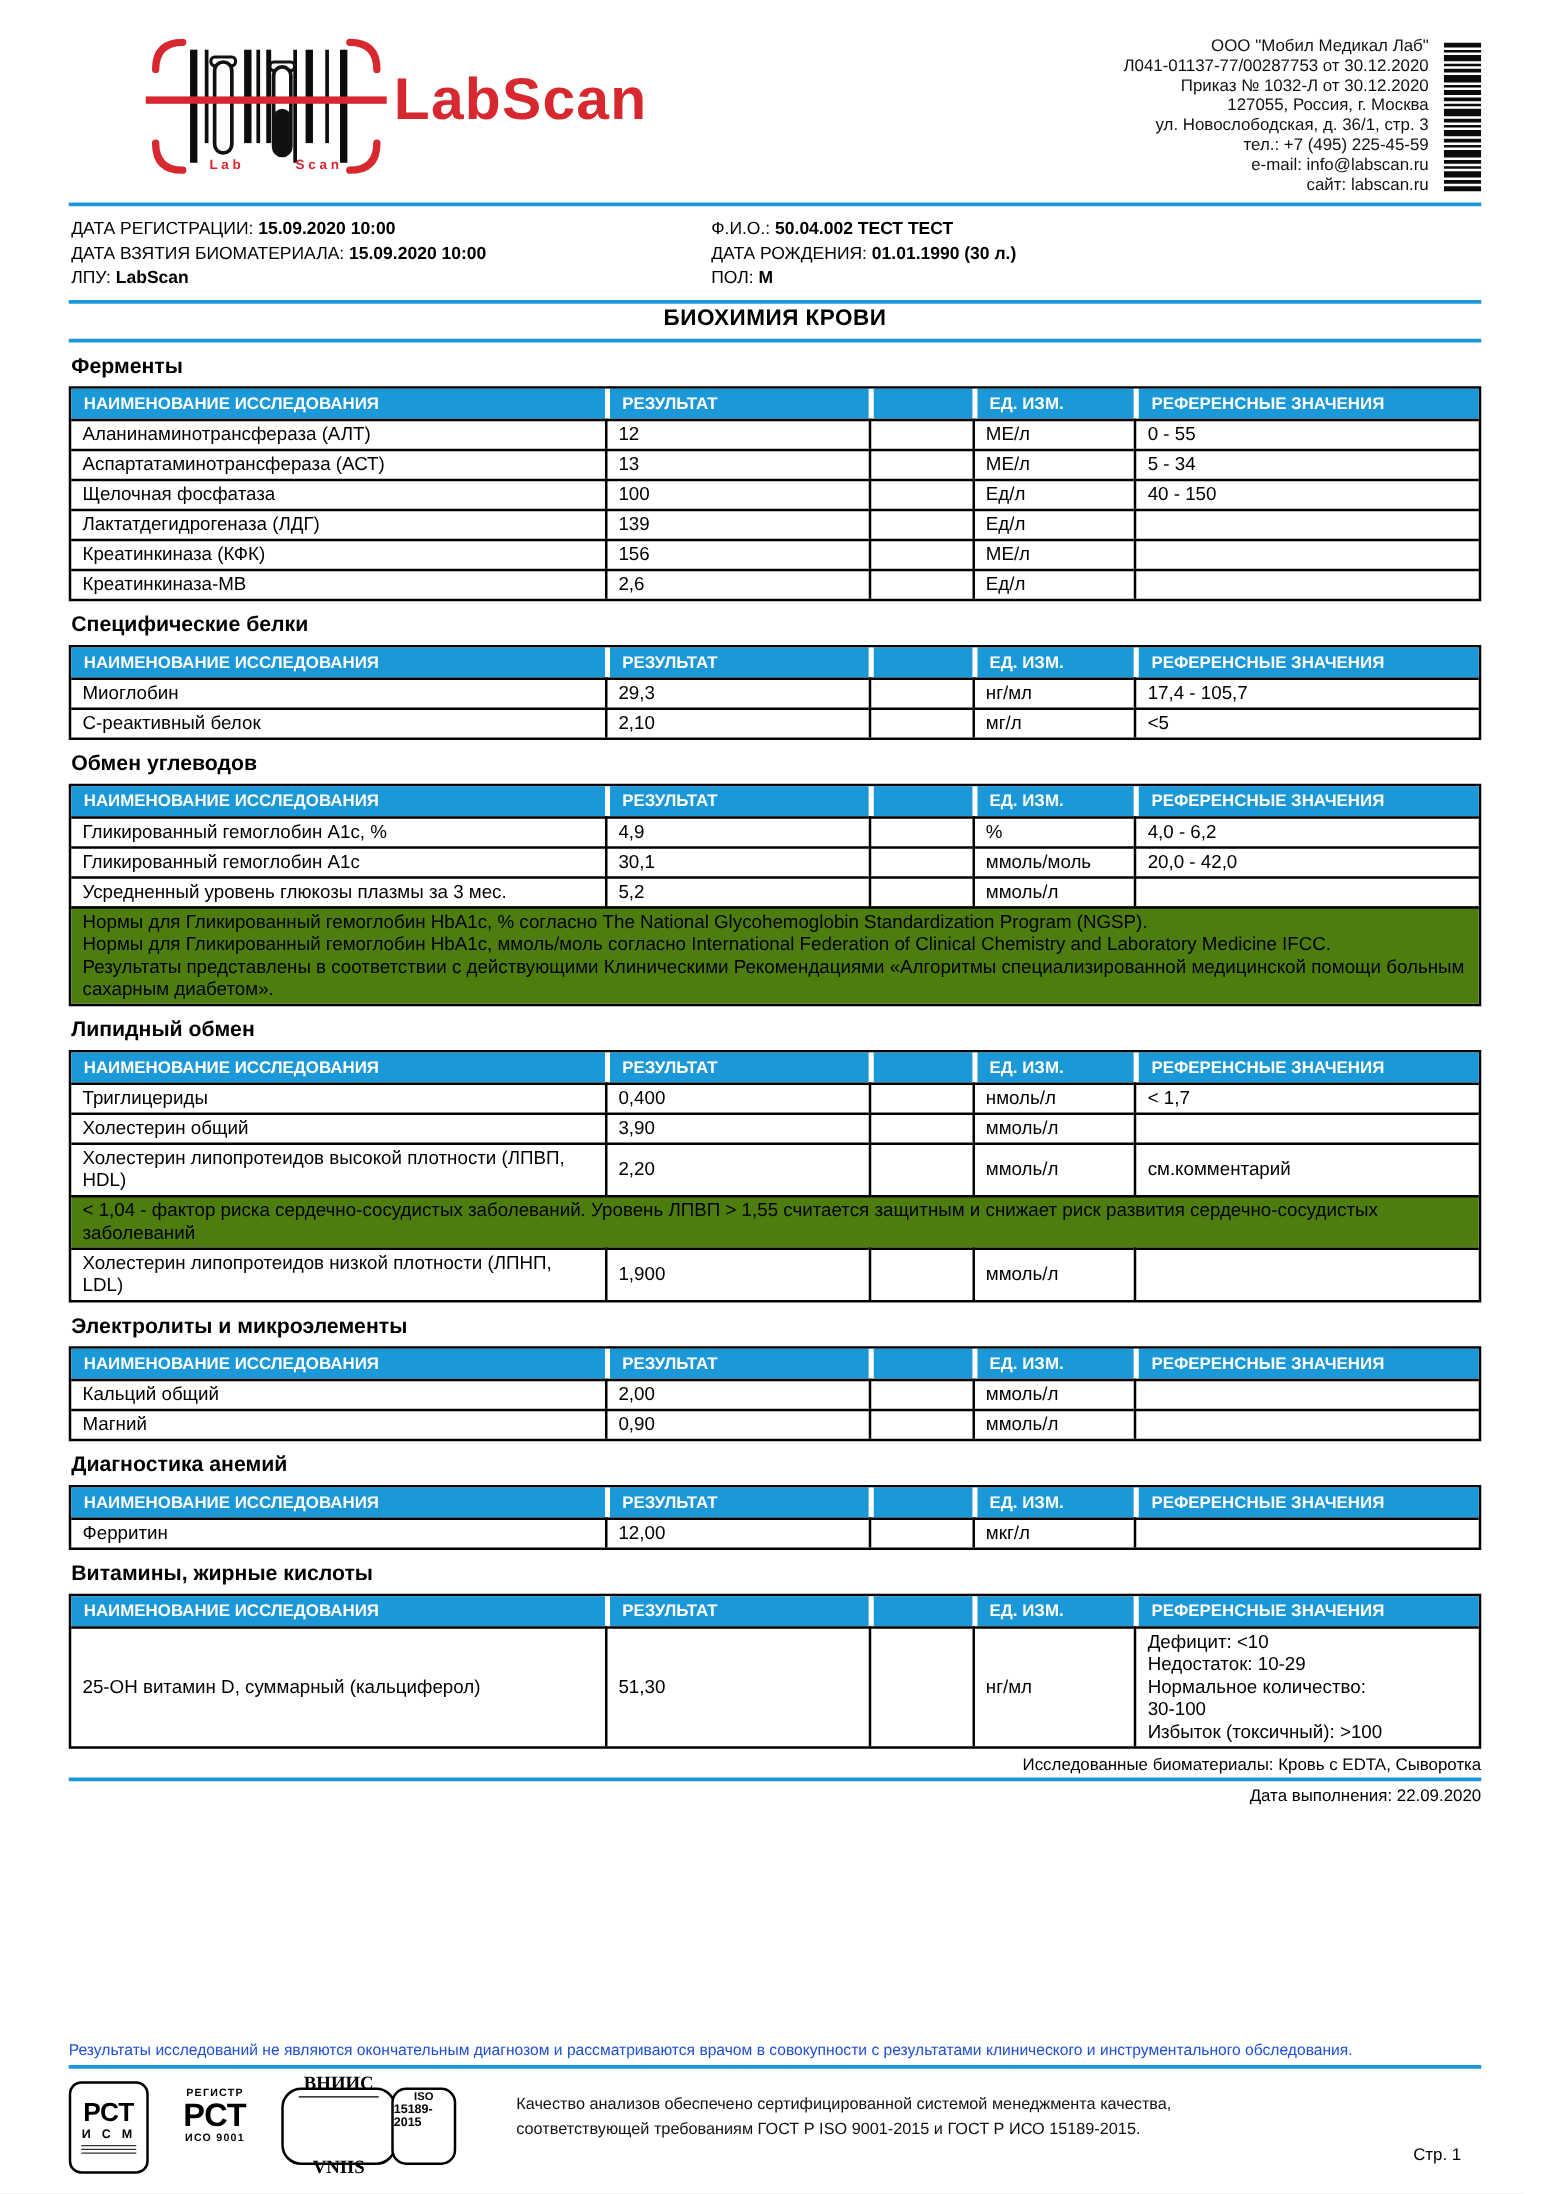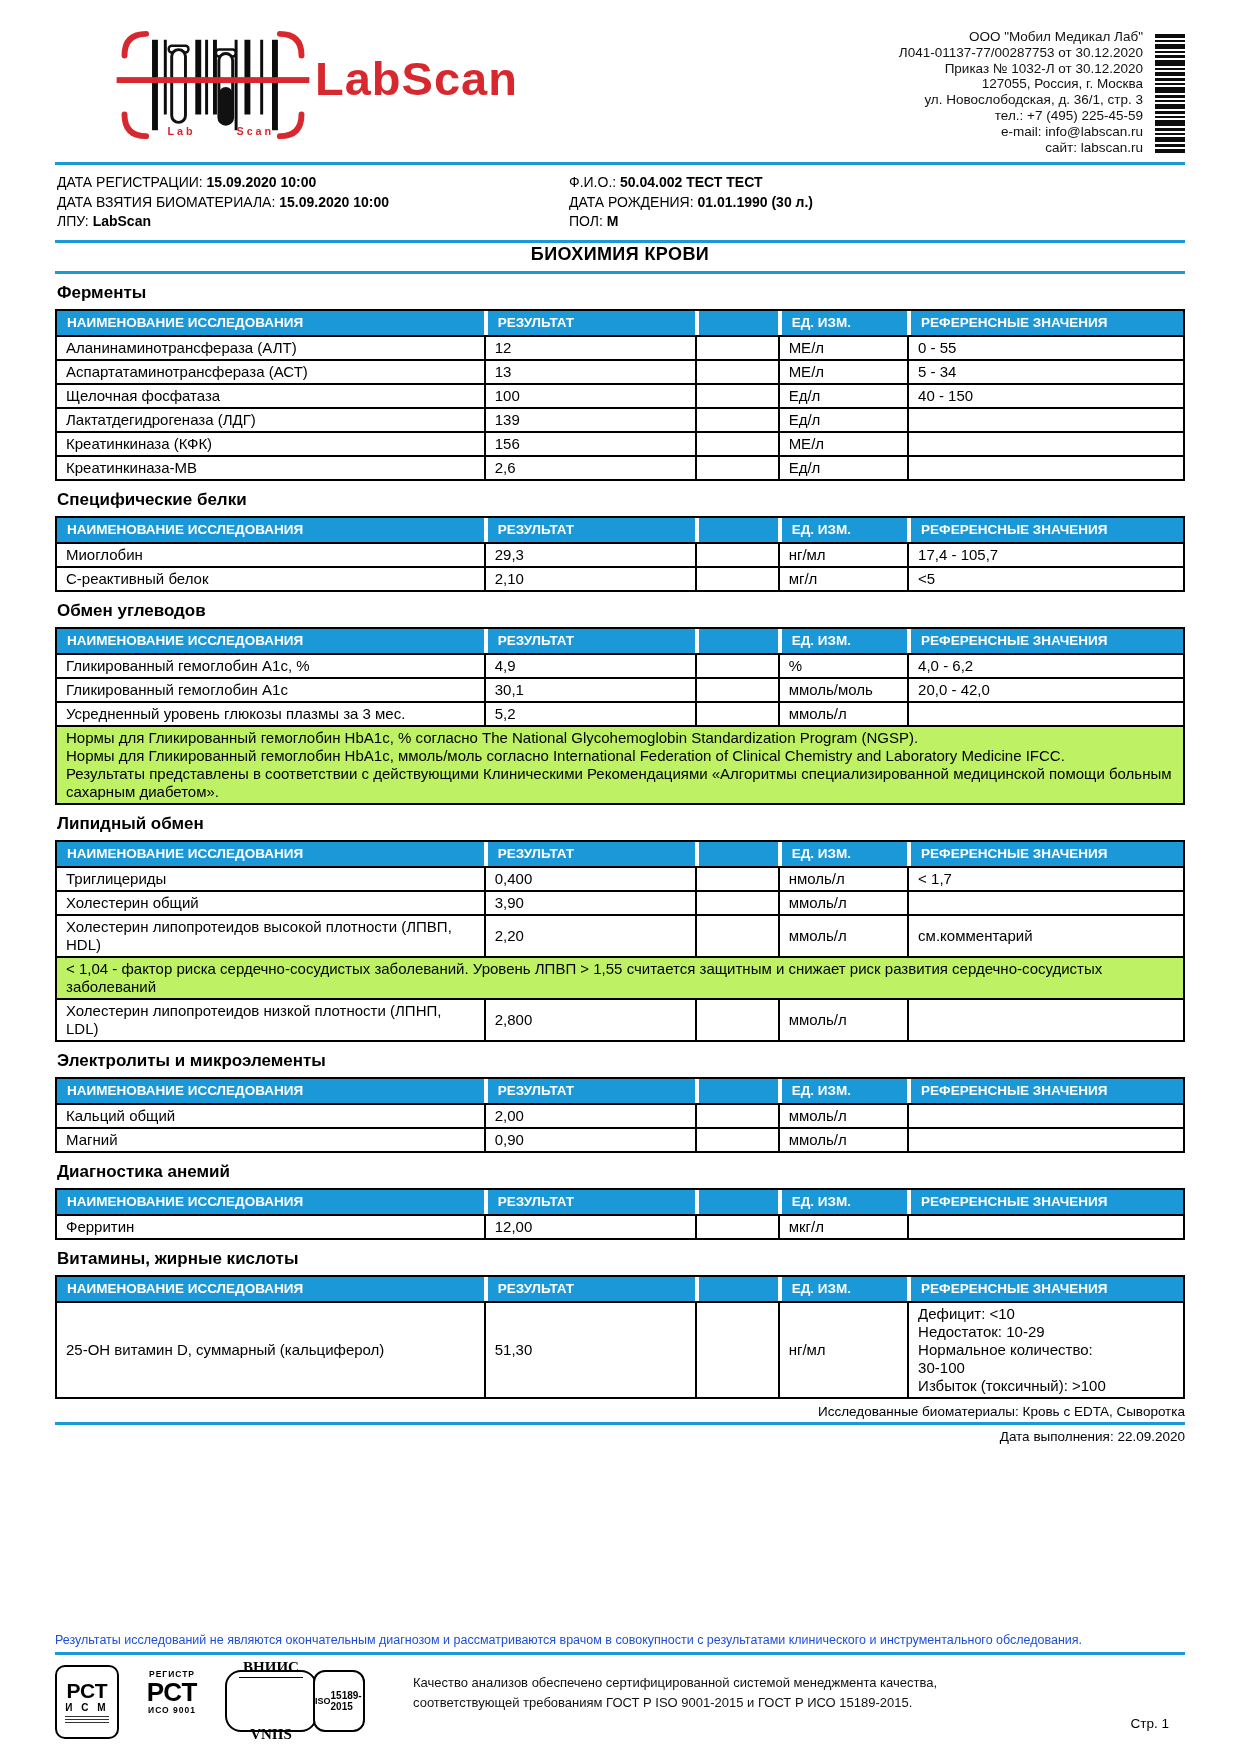--- a/index.html
+++ b/index.html
@@ -31,21 +31,21 @@
   
   .section-title { font-size:17px; font-weight:bold; margin:9px 0 6px 2px; }
   table.results { width:100%; border:2px solid #000; border-spacing:0; table-layout:fixed; background:#fff; }
   table.results th { background:#1b98d8; color:#fff; text-align:left; font-size:13.5px; font-weight:bold;
                      padding:4px 0 4px 10px; line-height:16px; white-space:nowrap; overflow:hidden; }
   table.results th + th { border-left:4px solid #fff; }
   table.results td { font-size:15px; padding:2px 9px; line-height:18px; vertical-align:middle; border-top:2px solid #000; }
   table.results td + td { border-left:2px solid #000; }
   td.unit { padding-right:28px; word-break:break-all; }
   td.ref { white-space:pre-line; }
-  td.note { background:#bef264; font-size:15px; line-height:18px; padding:5px 9px 6px; white-space:pre-line; }
+  td.note { background:#4d7c0f; font-size:15px; line-height:18px; padding:5px 9px 6px; white-space:pre-line; }
 
   .bio { text-align:right; font-size:13.5px; margin-top:5px; padding-bottom:3px; }
   .rule-b { margin:0; }
   .date-exec { text-align:right; font-size:13.5px; padding-top:4px; }
 
   
   .footer { position:absolute; left:0; right:0; bottom:0; padding:0 56px 16px 55px; }
   .disclaimer { text-align:left; font-size:12.5px; padding-bottom:5px; color:#1d4ed8; }
   .cert-row { display:flex; align-items:flex-start; margin-top:10px; }
   .cert1 { width:64px; height:74px; border:2.5px solid #000; border-radius:10px; display:flex; flex-direction:column;
@@ -56,21 +56,21 @@
   .tiny-lines div { height:1.5px; background:#333; margin-top:1.5px; }
   .cert2 { width:74px; display:flex; flex-direction:column; align-items:center; margin-left:16px; padding-top:4px; }
   .cert2 .top, .cert2 .bottom { font-size:8.5px; font-weight:bold; letter-spacing:1px; }
   .cert2 .mark { font-size:26px; font-weight:bold; line-height:26px; }
   .cert3 { display:flex; margin-left:16px; padding-top:5px; }
   .vniis { width:92px; height:62px; border:2.5px solid #000; border-radius:16px; display:flex; flex-direction:column;
            align-items:center; justify-content:center; background:#fff;gap:47px; }
   .vniis .t { font-size:15px; font-weight:bold; font-family:"Liberation Serif", serif; border-bottom:1.5px solid #000; padding:0 4px 1px; }
   .vniis .b { font-size:15px; font-weight:bold; font-family:"Liberation Serif", serif; padding-top:1px; }
   .isobox { width:52px; height:62px; border:2.5px solid #000; border-radius:12px; margin-left:-4px; display:flex;
-            flex-direction:row; align-items:center; justify-content:flex-end; background:#fff; }
+            flex-direction:column; align-items:center; justify-content:flex-start; background:#fff; }
   .isobox .i1 { font-size:9px; font-weight:bold; }
   .isobox .i2 { font-size:10px; font-weight:bold; }
   .quality { margin-left:48px; font-size:13px; line-height:20px; padding-top:8px; color:#111; }
   .pageno { position:absolute; right:72px; bottom:24px; font-size:13.5px;text-align:right; }
 </style>
 </head>
 <body>
 
 <div class="page">
   <div class="content">
@@ -345,21 +345,21 @@
               <td class="result">2,20</td>
               <td class="flag"></td>
               <td class="unit">ммоль/л</td>
               <td class="ref">см.комментарий</td>
             </tr>
             <tr>
               <td class="note" colspan="5">&lt; 1,04 - фактор риска сердечно-сосудистых заболеваний. Уровень ЛПВП &gt; 1,55 считается защитным и снижает риск развития сердечно-сосудистых заболеваний</td>
             </tr>
             <tr>
               <td class="name">Холестерин липопротеидов низкой плотности (ЛПНП, LDL)</td>
-              <td class="result">2,800</td>
+              <td class="result">1,900</td>
               <td class="flag"></td>
               <td class="unit">ммоль/л</td>
               <td class="ref"></td>
             </tr>
           </tbody>
         </table>
         <div class="section-title">Электролиты и микроэлементы</div>
         <table class="results">
           <colgroup>
             <col style="width: 37.9%;">

